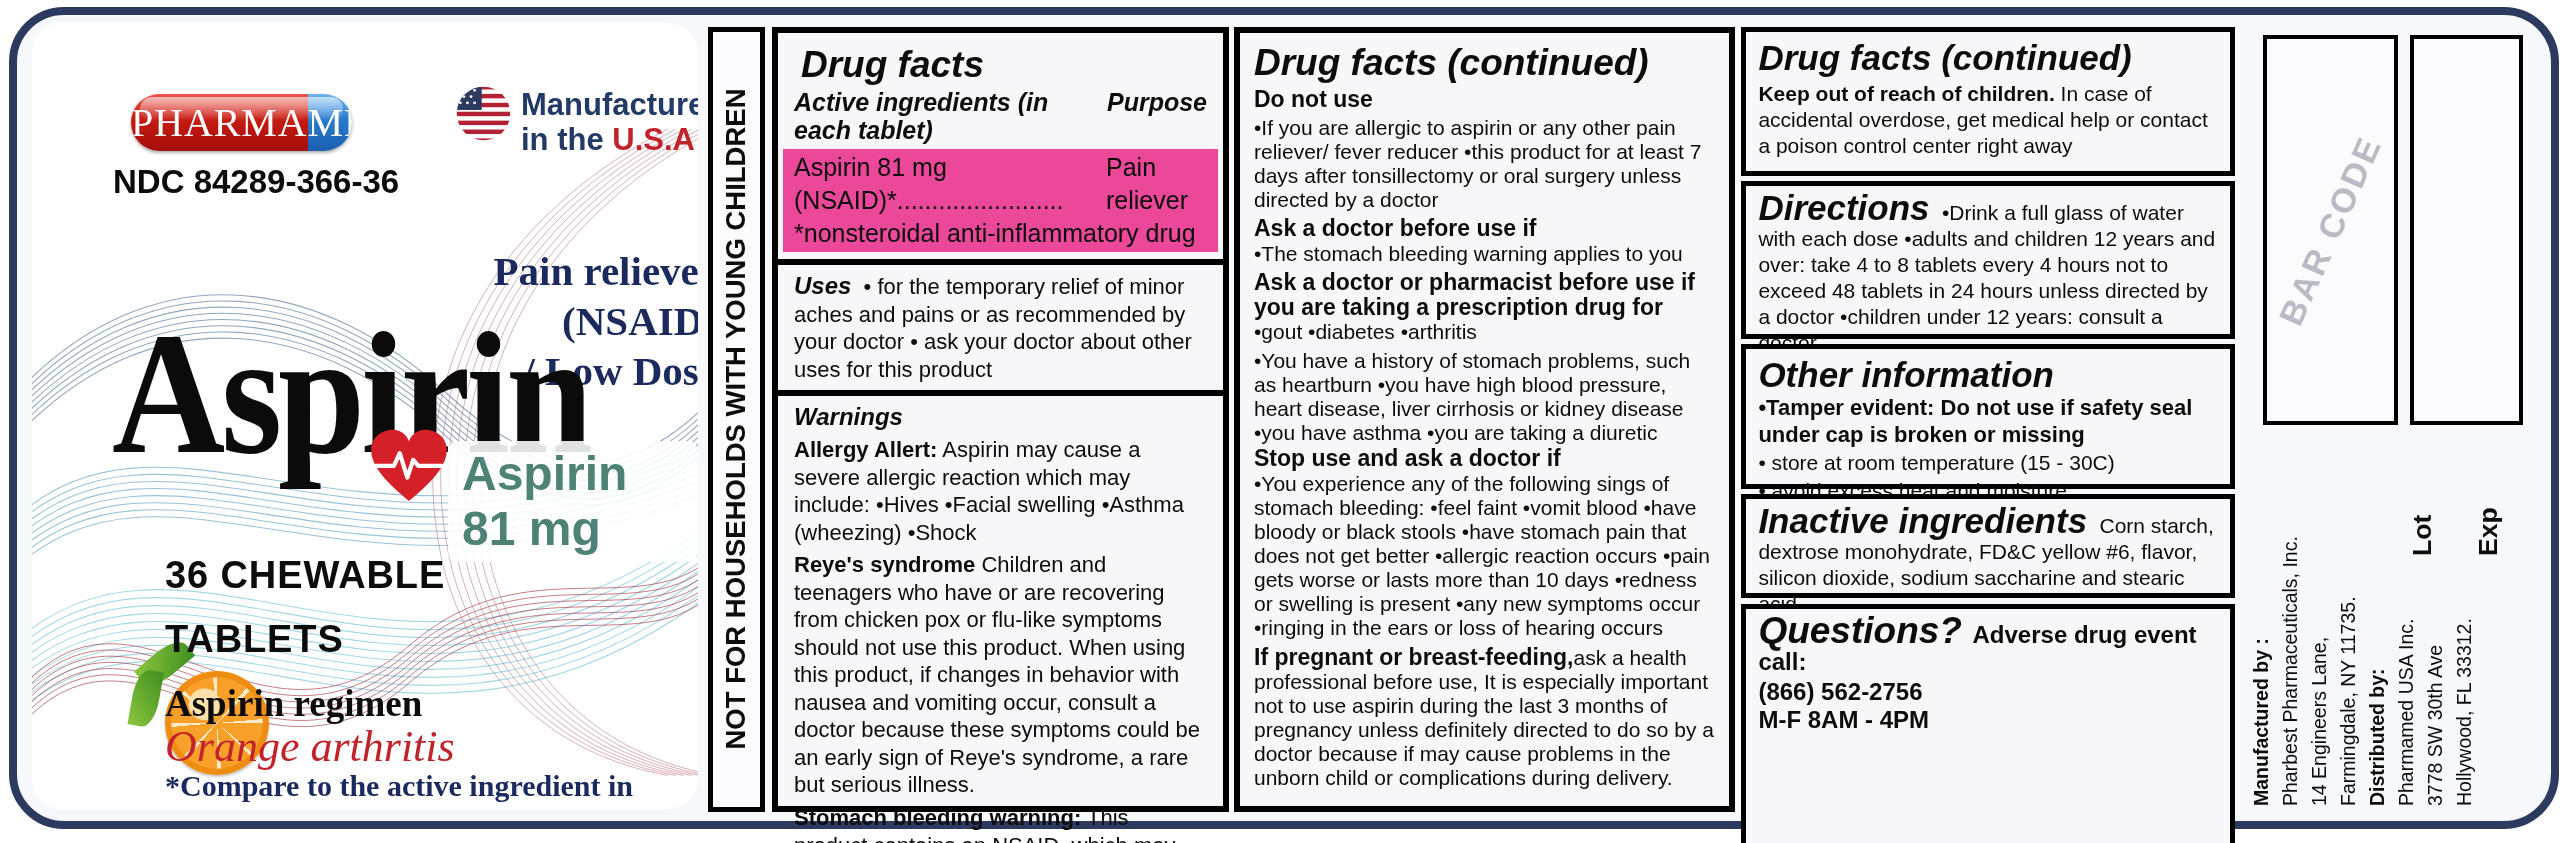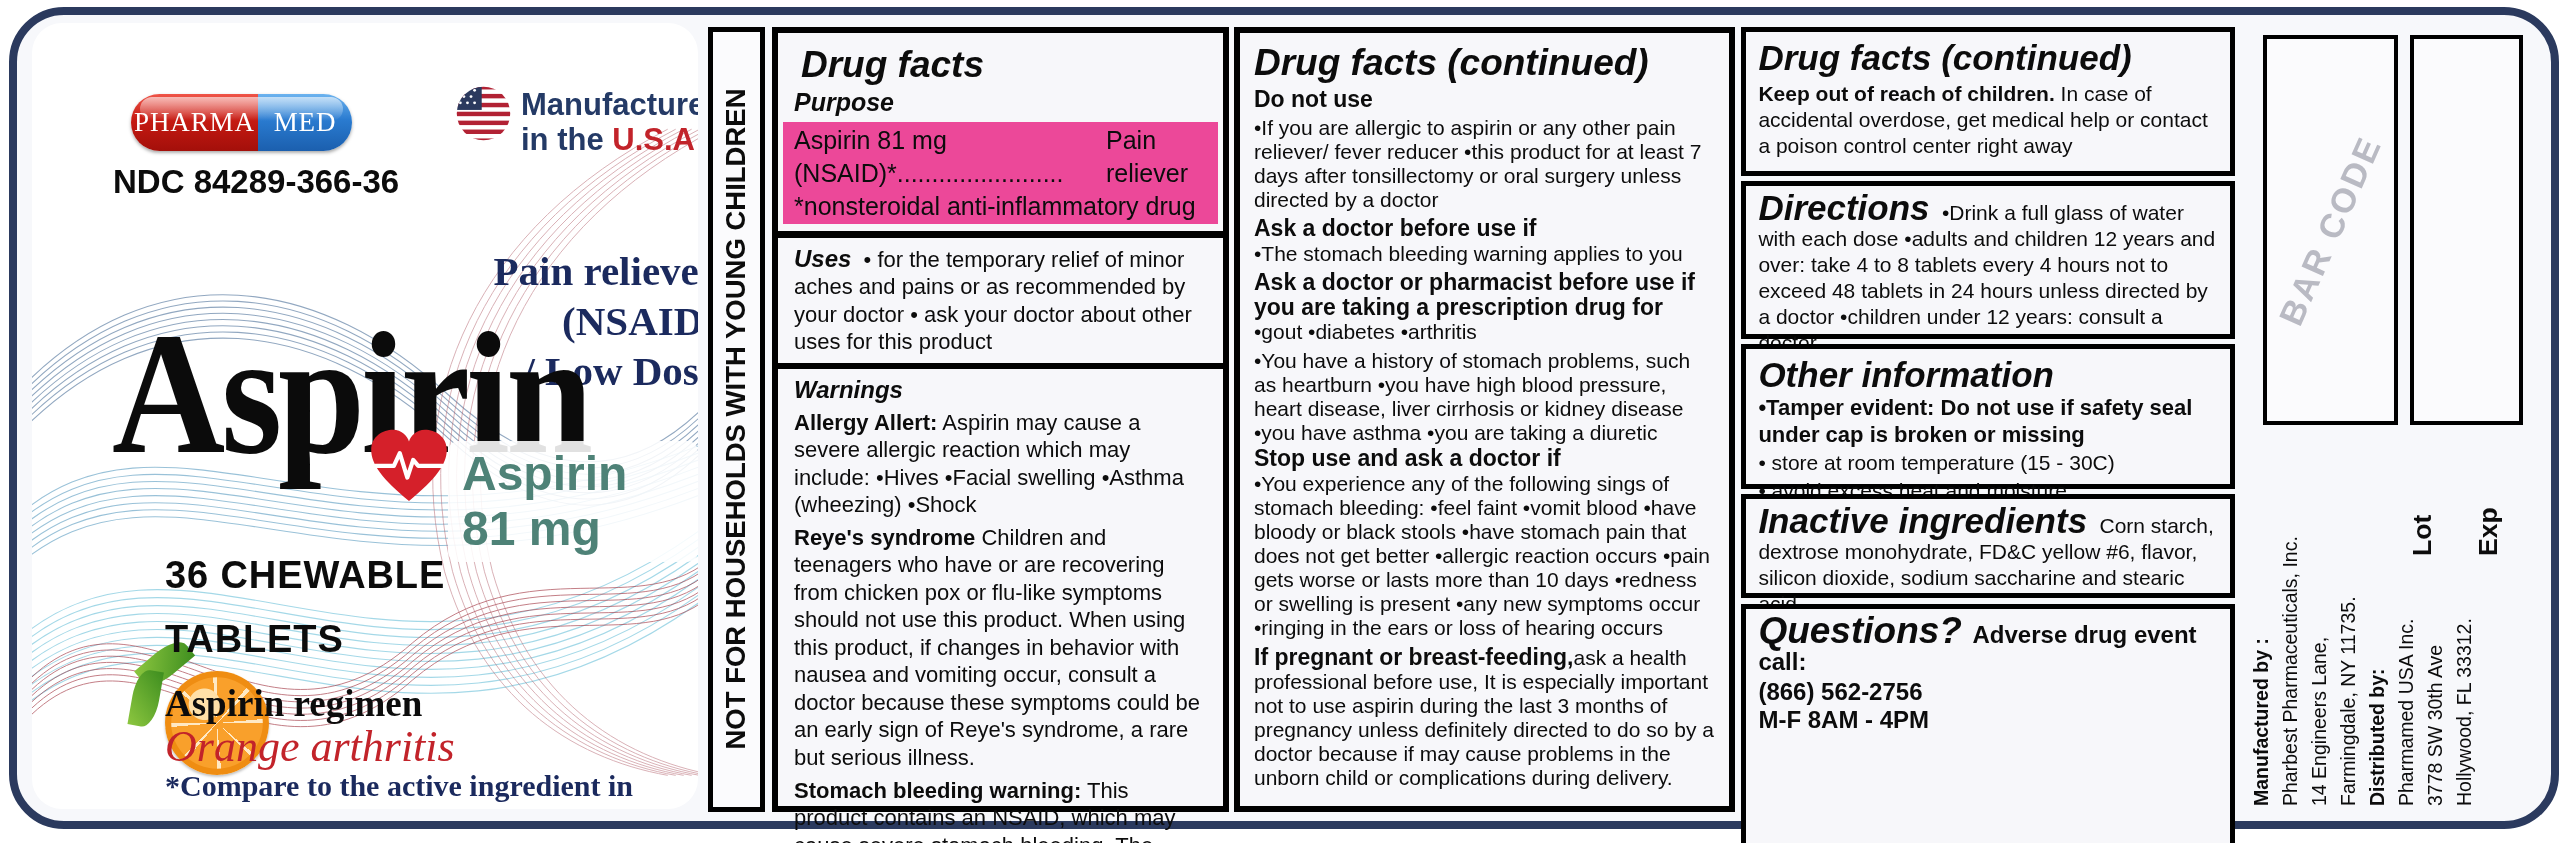--- a/index.html
+++ b/index.html
@@ -8,21 +8,21 @@
         font-family:"Liberation Sans",sans-serif;color:#0c0c0c;}
   .label-card{position:absolute;left:8.9px;top:7px;width:2550px;height:822px;box-sizing:border-box;
         border:8px solid #2b3a5e;border-radius:55px;background:#f7f8fb;}
   
   .brand-panel{position:absolute;left:32px;top:23px;width:666px;height:786px;background:#ffffff;
         border-radius:30px;overflow:hidden;}
   .waves{position:absolute;left:0;top:0;}
   .pill-logo{position:absolute;left:99px;top:71px;width:221px;height:57px;border-radius:35px;
         display:flex;overflow:hidden;box-shadow:0 1.8px 3.5px rgba(0,0,0,.35);}
   .pill-half{flex:1;display:flex;align-items:center;justify-content:center;position:relative;
-        font-family:"Liberation Serif",serif;color:#fff;font-size:27px;letter-spacing:0.9px;}
+        font-family:"Liberation Serif",serif;color:#fff;font-size:40px;letter-spacing:0.9px;}
   .pill-left{background:linear-gradient(180deg,#ef5448 0%,#c61a12 45%,#a30f0a 100%);flex:1.35;}
   .pill-right{background:linear-gradient(180deg,#6cb3ef 0%,#2a7bd0 45%,#1b5fae 100%);}
   .pill-logo::after{content:"";position:absolute;left:4%;top:6%;width:92%;height:42%;
         background:linear-gradient(180deg,rgba(255,255,255,.62),rgba(255,255,255,0));border-radius:28px;}
   .ndc{position:absolute;left:81px;top:140px;font-size:33px;font-weight:bold;}
   .flag-icon{position:absolute;left:423px;top:62px;}
   .made-in{position:absolute;left:489px;top:64px;font-size:31px;font-weight:bold;color:#243a66;line-height:35px;}
   .usa-red{color:#c2232a;}
   .claim{position:absolute;left:310px;top:223px;width:375px;text-align:right;
         font-family:"Liberation Serif",serif;font-weight:bold;color:#1b2a5e;font-size:41px;line-height:50px;}
@@ -219,20 +219,21 @@
 
   <div class="strip">
     <div class="vrot-outer" style="left:0;top:0;width:46px;height:774px;position:absolute;">
       <div class="vrot-inner strip-text">NOT FOR HOUSEHOLDS WITH YOUNG CHILDREN</div>
     </div>
   </div>
 
   <div class="panel" style="left:772px;top:26.6px;width:457px;height:785px;">
     <div class="df-title">Drug facts</div>
     <div class="hdr-row">
+      <span>Active ingredients (in each tablet)</span>
       <span>Purpose</span>
     </div>
     <div class="pink">
       <div class="pink-row">
         <span>Aspirin 81 mg (NSAID)*........................</span>
         <span>Pain reliever</span>
       </div>
       <div>*nonsteroidal anti-inflammatory drug</div>
     </div>
     <div class="rule"></div>

